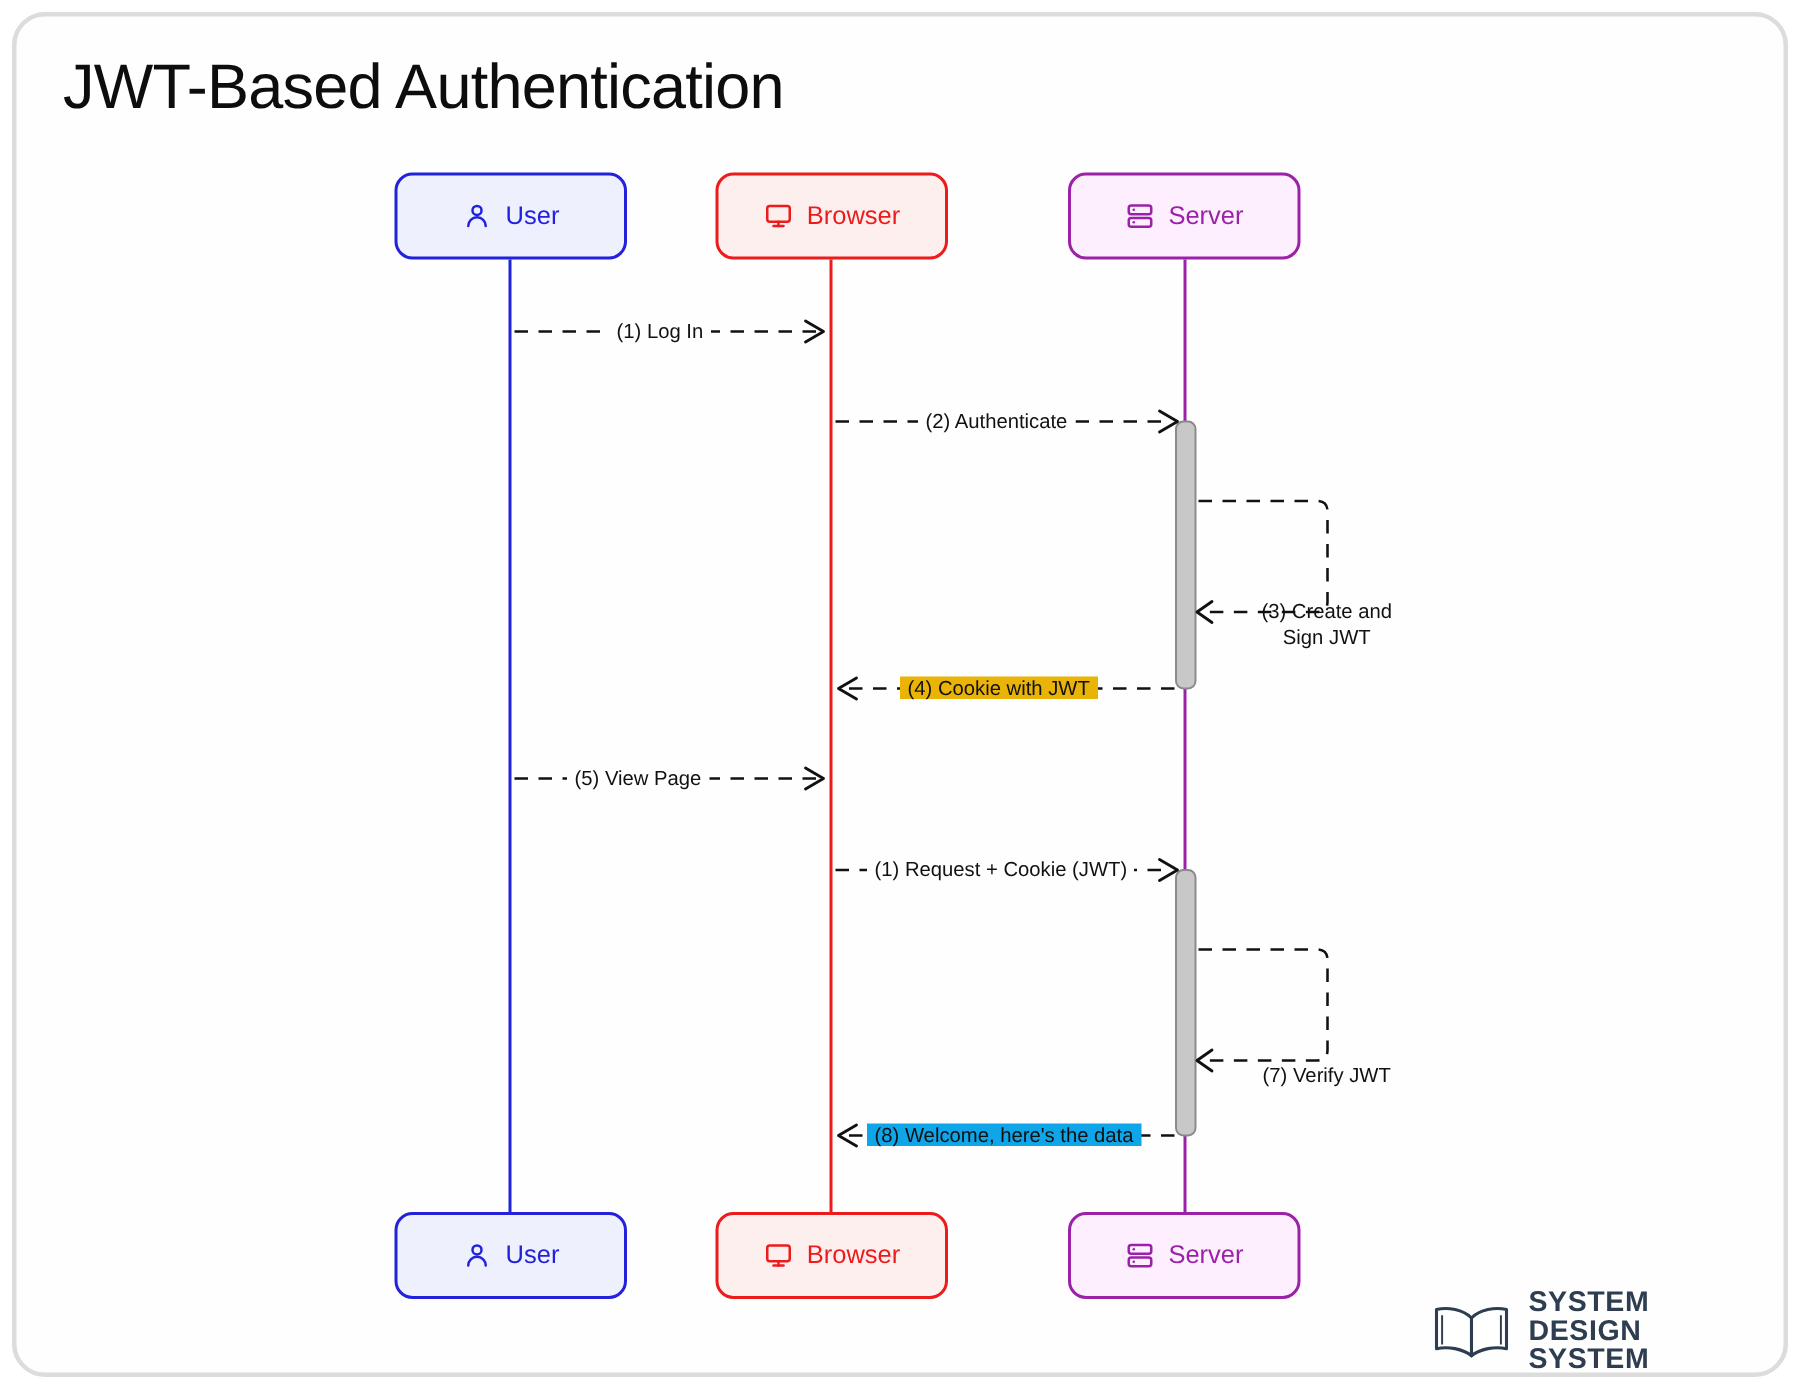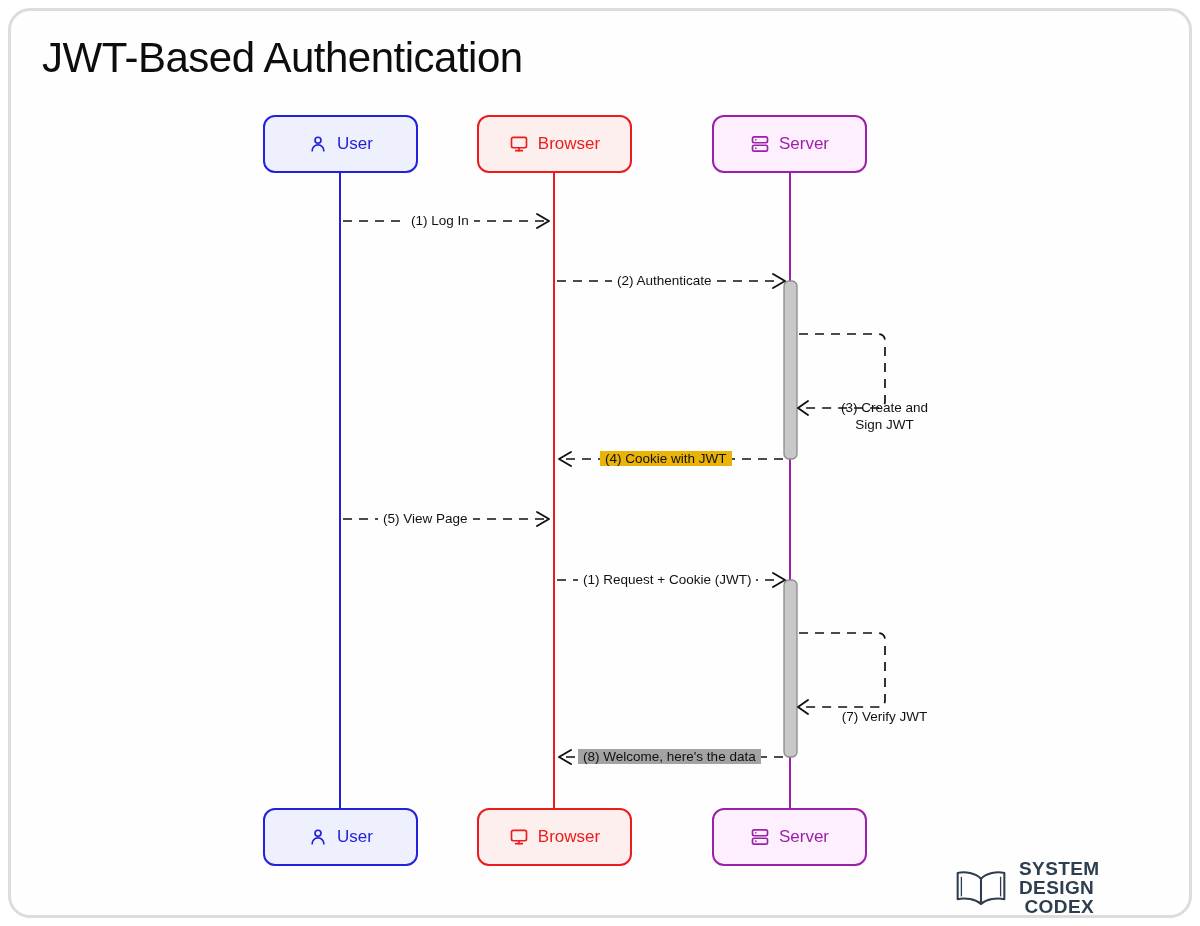--- a/index.html
+++ b/index.html
@@ -230,30 +230,30 @@
   <div class="msg-label" style="left:600px; top:451px; background:#eab308; padding:0 5px;">(4) Cookie with JWT</div>
 
   <div class="msg-label" style="left:378px; top:511px; background:#fefefe; padding:0 5px;">(5) View Page</div>
 
   <div class="msg-label" style="left:578px; top:572px; background:#fefefe; padding:0 5px;">(1) Request + Cookie (JWT)</div>
 
   <div class="self-label" style="left:812px; top:660px; width:145px;">
     <div>(7) Verify JWT</div>
   </div>
 
-  <div class="msg-label" style="left:578px; top:749px; background:#a3a3a3; padding:0 5px;">(8) Welcome, here's the data</div>
+  <div class="msg-label" style="left:578px; top:749px; background:#0ea5e9; padding:0 5px;">(8) Welcome, here's the data</div>
 
   <div class="logo" style="left:953px; top:843px;">
     <span style="line-height:0;">
       <svg width="56" height="42" viewBox="0 0 60 44" fill="none" stroke="#2e3e50" stroke-width="2.2" stroke-linejoin="round">
         <path d="M30 12 C24 6, 13 4, 5 6 L5 34 C13 32, 24 34, 30 39 Z" fill="#ffffff"></path>
         <path d="M30 12 C36 6, 47 4, 55 6 L55 34 C47 32, 36 34, 30 39 Z" fill="#ffffff"></path>
         <path d="M30 12 L30 39" stroke-width="2"></path>
         <path d="M9 10 L9 31" stroke-width="1.4"></path>
         <path d="M51 10 L51 31" stroke-width="1.4"></path>
       </svg>
     </span>
     <span class="logo-text">
       <span>SYSTEM DESIGN</span>
-      <span class="logo-line2">CODEX</span>
+      <span class="logo-line2">SYSTEM</span>
     </span>
   </div>
 </div>
 
 </body></html>

